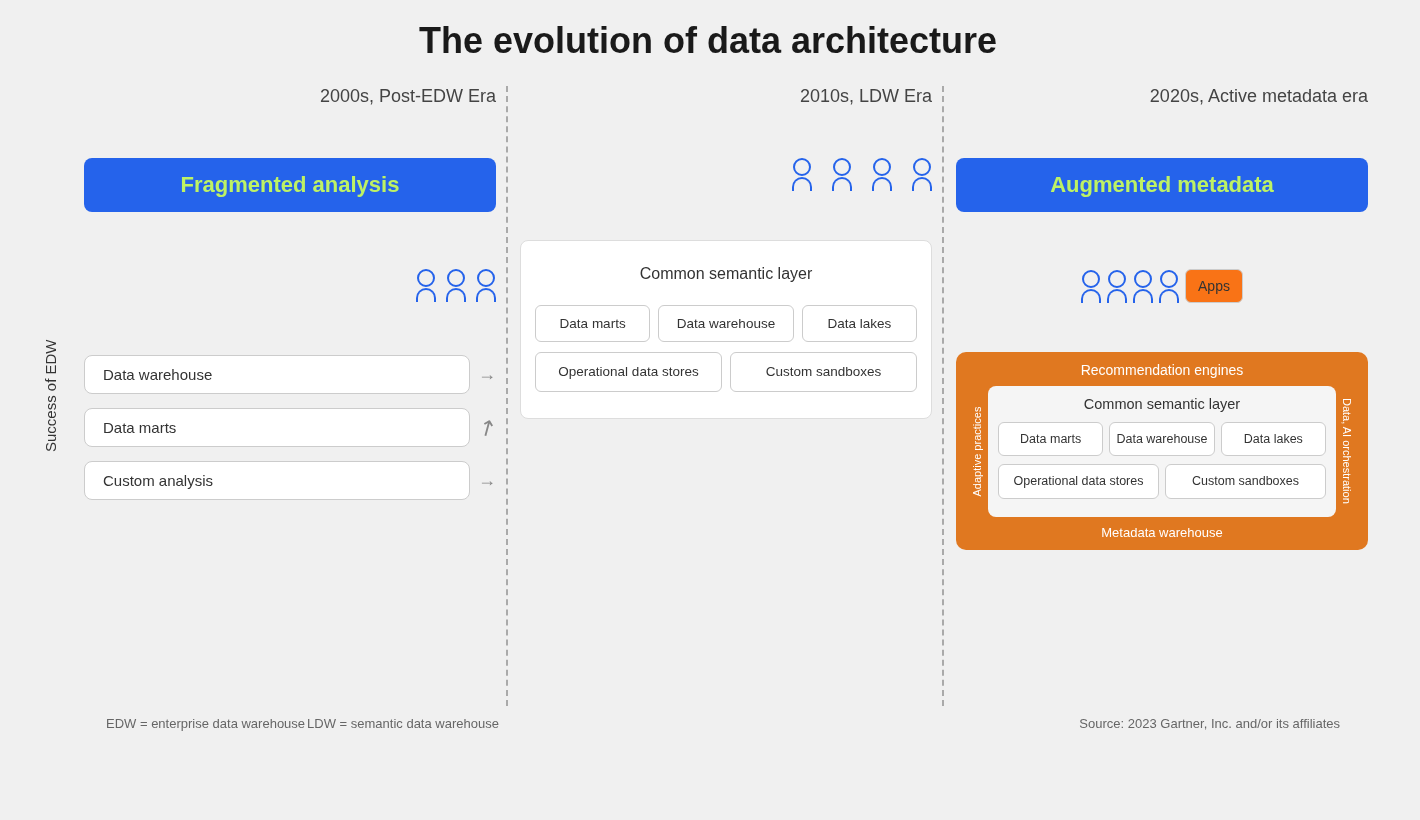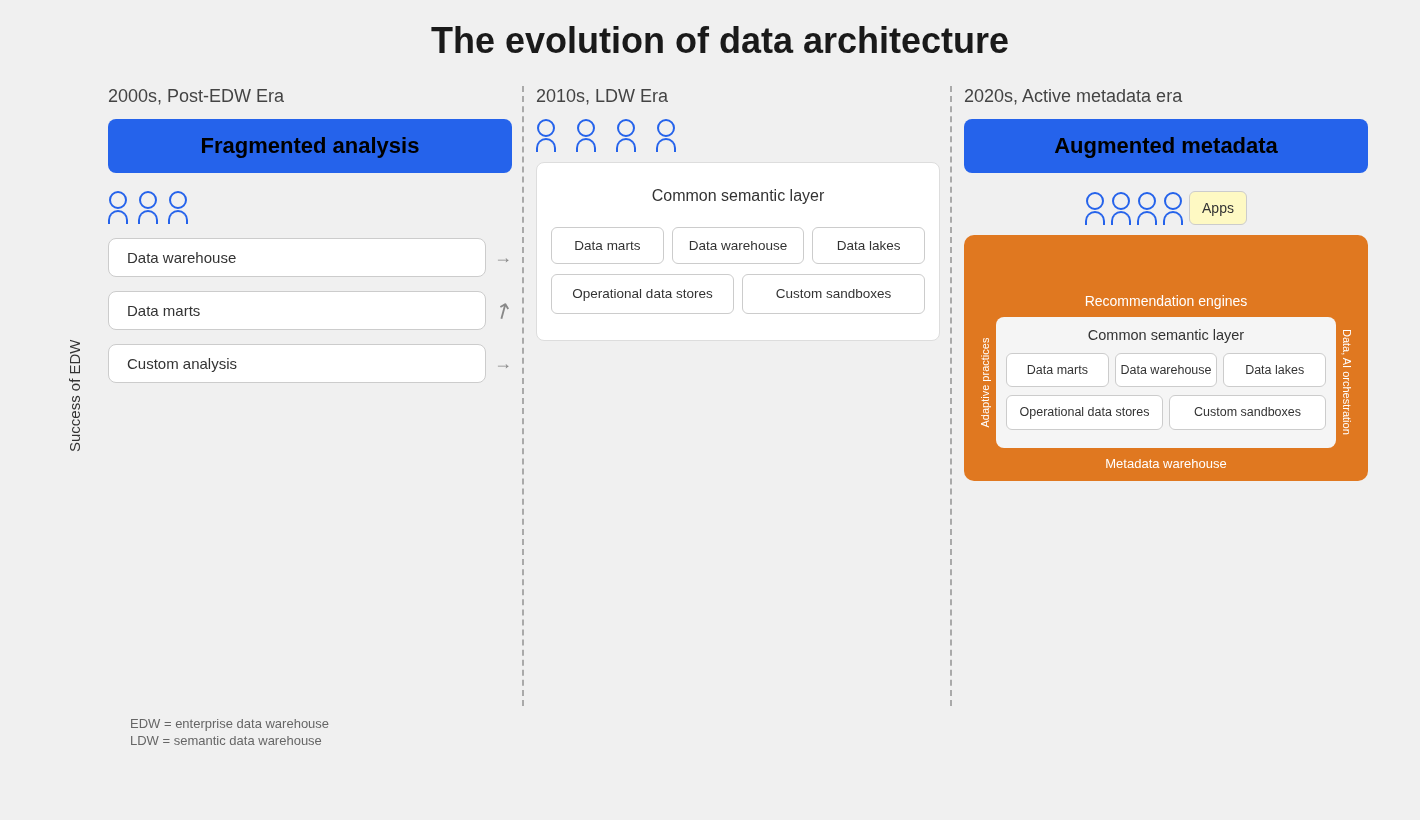--- a/index.html
+++ b/index.html
@@ -11,21 +11,21 @@
       overflow: hidden;
       display: flex;
       align-items: center;
       justify-content: center;
     }
     .page {
       background: #f0f0f0;
       width: 1420px;
       height: 820px;
       position: relative;
-      padding: 20px 40px 10px 60px;
+      padding: 20px 40px 10px 36px;
     }
     .main-title {
       text-align: center;
       font-size: 36px;
       font-weight: 700;
       color: #1a1a1a;
       margin-bottom: 24px;
     }
     .columns-wrapper {
       display: flex;
@@ -44,42 +44,43 @@
       font-size: 15px;
       color: #333;
       margin-right: 8px;
       flex-shrink: 0;
       width: 28px;
     }
     .column {
       flex: 1;
       display: flex;
       flex-direction: column;
-      align-items: flex-start;
+      align-items: flex-end;
       padding: 0 12px;
       position: relative;
+      gap: 39px;
     }
     .column:not(:last-child)::after {
       content: '';
       position: absolute;
       right: 0;
       top: 0;
       bottom: 0;
       border-right: 2px dashed #aaa;
     }
     .era-label {
       font-size: 18px;
       color: #444;
       margin-bottom: 12px;
       font-weight: 400;
       text-align: center;
     }
     .analysis-badge {
       background: #2563eb;
-      color: #000000;
+      color: #bef264;
       font-size: 22px;
       font-weight: 600;
       border-radius: 8px;
       padding: 14px 28px;
       text-align: center;
       width: 100%;
       margin-bottom: 18px;
     }
     
     .person-icon {
@@ -177,21 +178,20 @@
       width: 100%;
       position: relative;
       margin-top: 0;
     }
     .rec-engines-label {
       text-align: center;
       color: #fff;
       font-size: 14px;
       font-weight: 500;
       margin-bottom: 8px;
-      margin-top: 48px;
     }
     .meta-inner {
       background: #f5f5f5;
       border-radius: 8px;
       padding: 10px 10px;
     }
     .meta-semantic-label {
       text-align: center;
       font-size: 14.5px;
       color: #333;
@@ -244,21 +244,21 @@
       align-items: center;
       justify-content: center;
       flex-shrink: 0;
       padding: 4px 2px;
     }
     .meta-center {
       flex: 1;
     }
     
     .apps-label {
-      background: #fef9c3;
+      background: #f97316;
       border: 1.5px solid #ccc;
       border-radius: 6px;
       padding: 8px 12px;
       font-size: 14px;
       color: #333;
       text-align: center;
     }
     
     .col3-top {
       display: flex;
@@ -270,21 +270,21 @@
     }
     .footer-row {
       display: flex;
       justify-content: space-between;
       padding: 10px 40px 0 70px;
       font-size: 13px;
       color: #666;
     }
     .footer-left {
       display: flex;
-      flex-direction: column;
+      flex-direction: row;
       gap: 2px;
     }
     
     .col2-top {
       display: flex;
       gap: 20px;
       margin-bottom: 10px;
       justify-content: center;
     }
   </style>
@@ -421,14 +421,15 @@
         <div class="meta-bottom-label">Metadata warehouse</div>
       </div>
     </div>
   </div>
 
   <div class="footer-row">
     <div class="footer-left">
       <span>EDW = enterprise data warehouse</span>
       <span>LDW = semantic data warehouse</span>
     </div>
+    <div>Source: 2023 Gartner, Inc. and/or its affiliates</div>
   </div>
 </div>
 
 </body></html>

